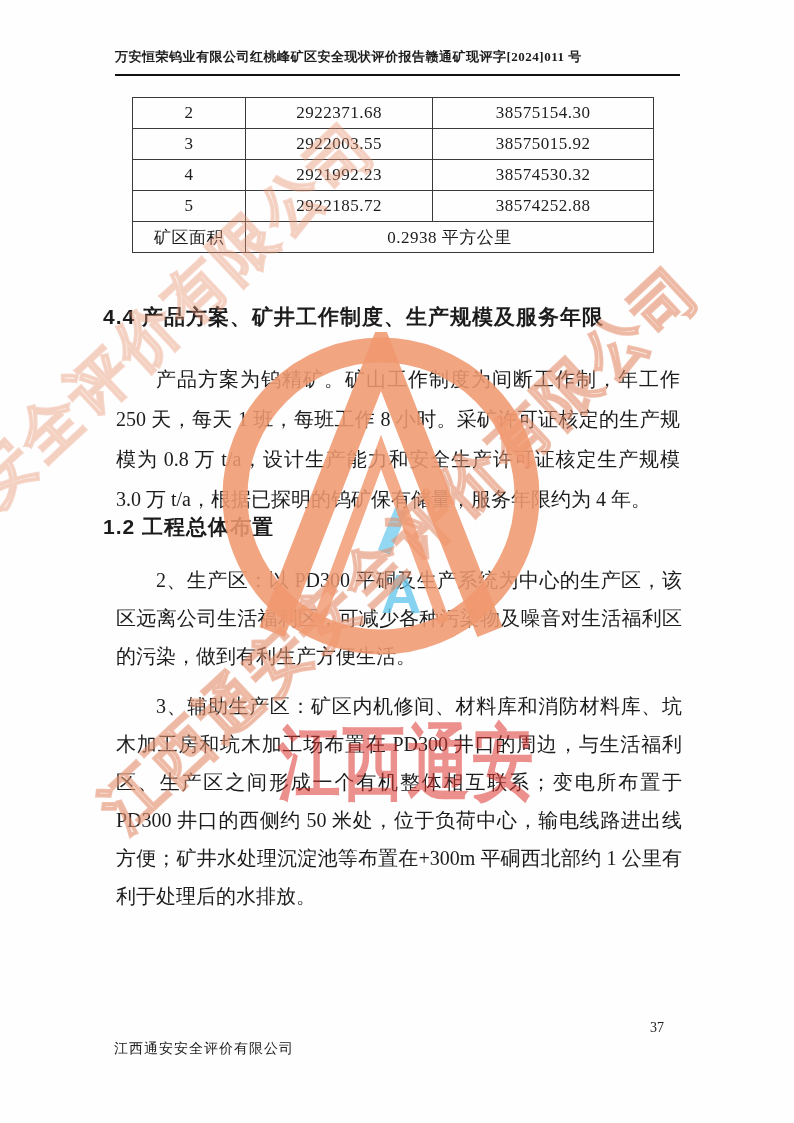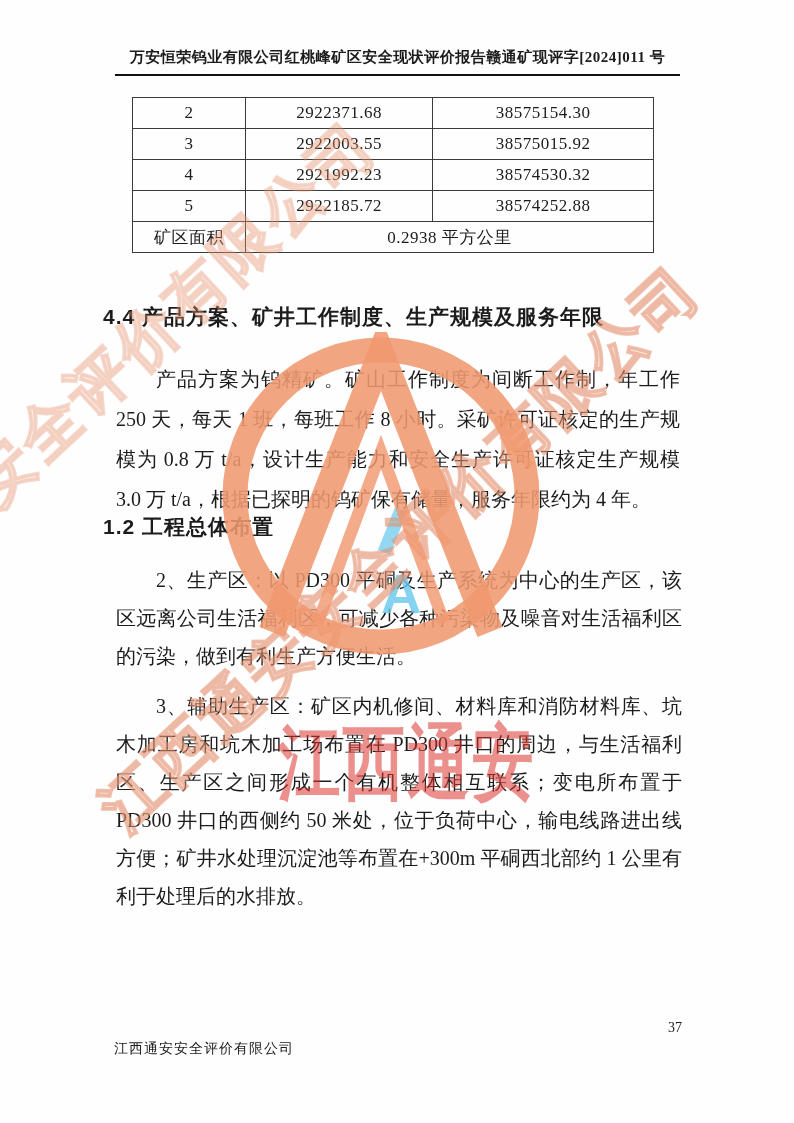--- a/index.html
+++ b/index.html
@@ -5,22 +5,22 @@
   html,body{margin:0;padding:0;background:#888;}
   .page{
     position:relative;width:794px;height:1123px;margin:0 auto;
     background:#fefefe;overflow:hidden;
     font-family:"Liberation Serif","DejaVu Serif",serif;color:#1c1c1c;
   }
   
   .doc-header{
     position:absolute;left:115px;right:114px;top:48px;height:26px;
     border-bottom:2px solid #111;
-    display:flex;justify-content:center;align-items:flex-start;
-    font-size:15px;font-weight:bold;letter-spacing:.5px;
+    display:flex;justify-content:flex-start;align-items:flex-start;
+    font-size:13px;font-weight:bold;letter-spacing:.5px;
   }
   
   .coord-table{
     position:absolute;left:132px;top:97px;width:521px;
     border-collapse:collapse;table-layout:fixed;
     font-size:17px;text-align:center;
   }
   .coord-table td{
     border:1px solid #3a3a3a;height:30px;padding:0;
     vertical-align:middle;letter-spacing:.5px;
@@ -37,21 +37,21 @@
     position:absolute;left:104px;top:347px;width:588px;
     font-size:20px;line-height:40px;text-align:justify;text-justify:inter-ideograph;
   }
   .body27{
     position:absolute;left:104px;top:549px;width:590px;
     font-size:20px;line-height:38px;text-align:justify;text-justify:inter-ideograph;
   }
   .body26 p,.body27 p{margin:12px;text-indent:2em;}
   
   .footer-company{position:absolute;left:114px;top:1040px;font-size:14px;letter-spacing:1px;}
-  .page-number{position:absolute;right:112px;top:1020px;font-size:14px;}
+  .page-number{position:absolute;right:130px;top:1020px;font-size:14px;}
   
   .wm{position:absolute;pointer-events:none;}
   .wm-diag{
     top:548px;left:400px;width:820px;
     transform:translate(-50%,-50%) rotate(-43deg);
     font-size:62px;font-weight:700;letter-spacing:4px;white-space:nowrap;
     color:rgba(236,164,132,0.18);
     -webkit-text-stroke:2px rgba(228,142,108,0.55);
     text-align:center;
     font-family:"Liberation Serif",serif;

